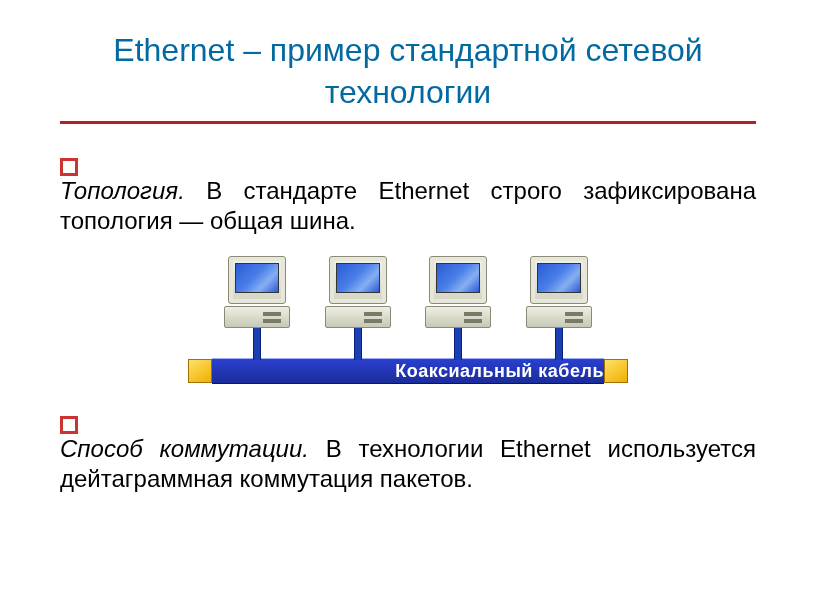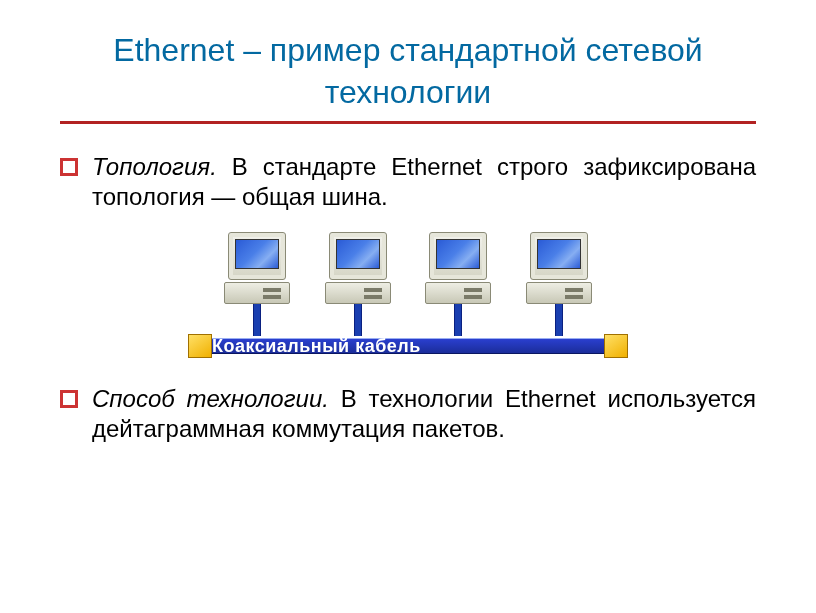--- a/index.html
+++ b/index.html
@@ -21,20 +21,21 @@
     }
     .rule {
       height: 3px;
       background: #b22222;
       margin: 8px 0 28px 0;
     }
     .bullet-row {
       display: flex;
       align-items: flex-start;
       margin-bottom: 20px;
+      flex-direction: column;
     }
     .bullet-square {
       width: 18px;
       height: 18px;
       border: 3px solid #cc3333;
       background: #ffffff;
       flex-shrink: 0;
       margin-top: 6px;
       margin-right: 14px;
     }
@@ -115,27 +116,27 @@
       margin-top: -2px;
     }
     .terminator {
       width: 24px;
       height: 24px;
       background: linear-gradient(145deg, #ffe066, #f0b000);
       border: 1px solid #a07000;
     }
     .cable {
       flex: 1;
-      height: 16px;
+      height: 26px;
       background: linear-gradient(#2a3fcf, #1b2d9a);
       border-top: 1px solid #9aaef2;
       border-bottom: 1px solid #0a1660;
       display: flex;
       align-items: center;
-      justify-content: flex-start;
+      justify-content: flex-end;
     }
     .cable-label {
       color: #ffffff;
       font-weight: bold;
       font-size: 18px;
       letter-spacing: 0.5px;
       font-family: Arial, sans-serif;
     }
   </style>
 </head>
@@ -187,15 +188,15 @@
     <div class="cable">
       <span class="cable-label">Коаксиальный кабель</span>
     </div>
     <div class="terminator"></div>
   </div>
 </div>
 
 <div class="bullet-row">
   <div class="bullet-square"></div>
   <div class="bullet-text">
-    <span class="italic">Способ технологии.</span><span> В технологии Ethernet используется дейтаграммная коммутация пакетов.</span>
+    <span class="italic">Способ коммутации.</span><span> В технологии Ethernet используется дейтаграммная коммутация пакетов.</span>
   </div>
 </div>
 
 </body></html>

